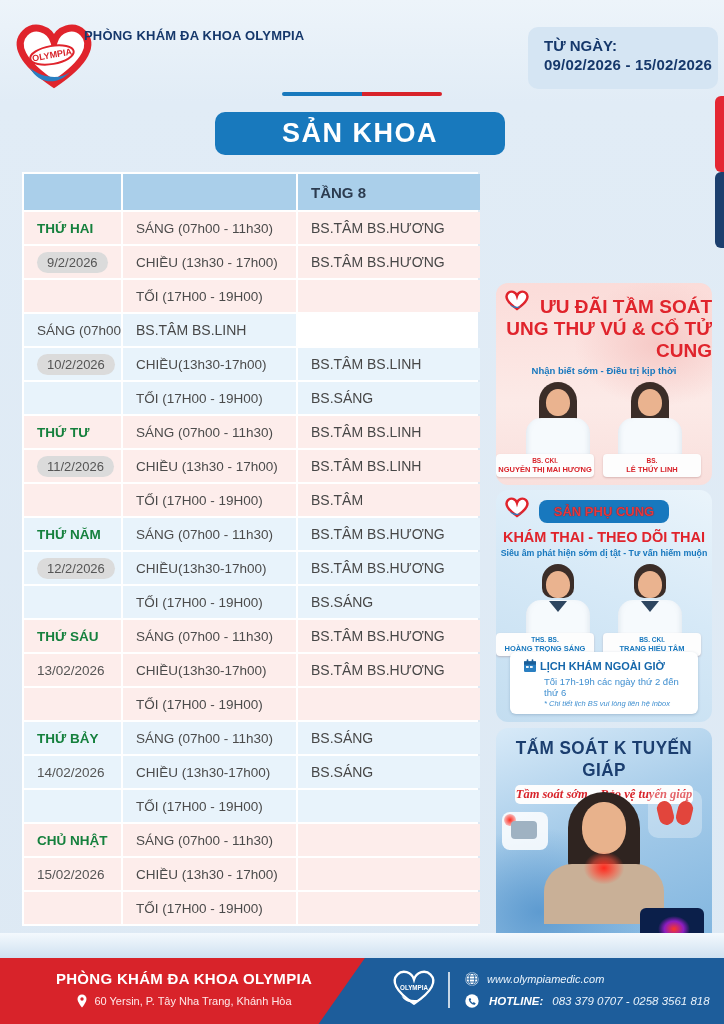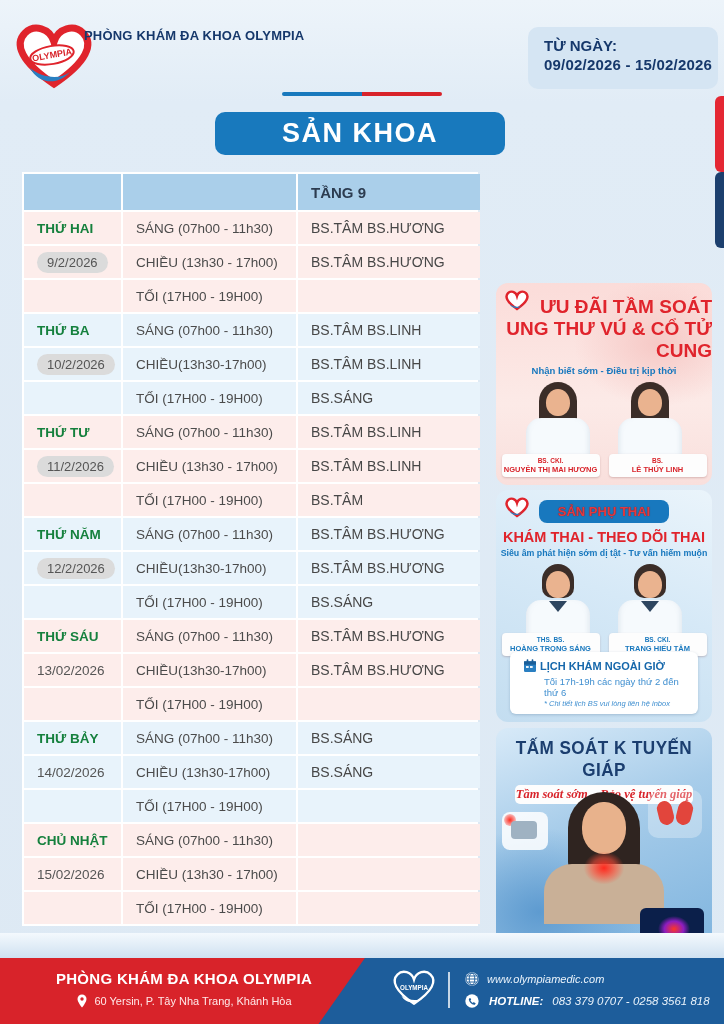--- a/index.html
+++ b/index.html
@@ -50,21 +50,21 @@
   .promo2 .t1{text-align:center;color:#e0242c;font-weight:800;font-size:14.5px;margin-top:6px;}
   .promo2 .sub{text-align:center;color:#1878be;font-weight:700;font-size:8.8px;margin-top:3px;}
   .docs{display:flex;justify-content:center;gap:20px;margin-top:6px;}
   .fig{position:relative;width:72px;height:80px;}
   .fig .hair{position:absolute;top:0;left:50%;transform:translateX(-50%);width:32px;height:34px;background:#3b2d28;border-radius:16px 16px 10px 10px;}
   .fig.female .hair{width:38px;height:54px;border-radius:19px 19px 14px 14px;}
   .fig .face{position:absolute;top:7px;left:50%;transform:translateX(-50%);width:24px;height:27px;background:#eab38f;border-radius:50% 50% 46% 46%;}
   .fig .coat{position:absolute;bottom:0;left:50%;transform:translateX(-50%);width:64px;height:44px;background:#f6fafd;border-radius:15px 15px 3px 3px;box-shadow:inset 0 -4px 6px rgba(150,170,190,.35);}
   .fig .collar{position:absolute;bottom:32px;left:50%;transform:translateX(-50%);width:0;height:0;
     border-left:9px solid transparent;border-right:9px solid transparent;border-top:11px solid #2e4660;}
-  .plates{position:absolute;left:0;right:0;bottom:8px;display:flex;justify-content:center;gap:9px;}
+  .plates{position:absolute;left:0;right:0;bottom:8px;display:flex;justify-content:flex-start;gap:9px;}
   .promo2 .plates{bottom:66px;}
   .plate{width:94px;background:#fdfdfd;border-radius:4px;padding:3px 2px;text-align:center;box-shadow:0 1px 2px rgba(120,60,60,.25);}
   .plate .pt{font-size:6.5px;font-weight:800;}
   .plate .pn{font-size:7.5px;font-weight:800;margin-top:1px;}
   .red-plate .pt,.red-plate .pn{color:#d8232a;}
   .blue-plate .pt,.blue-plate .pn{color:#1878be;}
   .notebox{position:absolute;left:14px;right:14px;bottom:8px;background:#fff;border-radius:6px;padding:6px 10px 6px 12px;box-shadow:0 1px 3px rgba(40,80,120,.25);}
   .notebox .row1{display:flex;align-items:center;gap:2px;}
   .notebox .nt{color:#1567ab;font-weight:800;font-size:11px;}
   .notebox .n1{color:#3f8fd0;font-size:9.5px;margin-top:2px;padding-left:22px;}
@@ -130,21 +130,21 @@
   <div class="divider"></div>
   <div class="edge-tab red"></div>
   <div class="edge-tab navy"></div>
 
   <div class="dept">SẢN KHOA</div>
 
   <div class="table">
     <div class="trow hdr">
       <div class="cell"></div>
       <div class="cell"></div>
-      <div class="cell">TẦNG 9</div>
+      <div class="cell">TẦNG 8</div>
     </div>
 
     <div class="trow pinkg">
       <div class="cell c-day">THỨ HAI</div>
       <div class="cell">SÁNG (07h00 - 11h30)</div>
       <div class="cell c-doc">BS.TÂM BS.HƯƠNG</div>
     </div>
     <div class="trow pinkg">
       <div class="cell">
           <span class="pill">9/2/2026</span>
@@ -152,21 +152,20 @@
       <div class="cell">CHIỀU (13h30 - 17h00)</div>
       <div class="cell c-doc">BS.TÂM BS.HƯƠNG</div>
     </div>
     <div class="trow pinkg">
       <div class="cell"></div>
       <div class="cell">TỐI (17H00 - 19H00)</div>
       <div class="cell c-doc"></div>
     </div>
 
     <div class="trow blueg">
-      <div class="cell c-day">THỨ BA</div>
       <div class="cell">SÁNG (07h00 - 11h30)</div>
       <div class="cell c-doc">BS.TÂM BS.LINH</div>
     </div>
     <div class="trow blueg">
       <div class="cell">
           <span class="pill">10/2/2026</span>
         </div>
       <div class="cell">CHIỀU(13h30-17h00)</div>
       <div class="cell c-doc">BS.TÂM BS.LINH</div>
     </div>
@@ -295,21 +294,21 @@
     </div>
   </div>
 
   <div class="promo promo2">
     <div class="minilogo">
       <svg viewBox="0 0 84 80" width="26" height="25">
         <path d="M42 22 C38 8 22 4 13 13 C2 24 9 42 42 64 C75 42 82 24 71 13 C62 4 46 8 42 22 Z" fill="#fff" stroke="#e0242c" stroke-width="8"></path>
         <path d="M18 48 C30 58 48 60 58 52 C46 66 26 64 18 48 Z" fill="#2a7fc1"></path>
       </svg>
     </div>
-    <div class="badge">SẢN PHỤ THAI</div>
+    <div class="badge">SẢN PHỤ CUNG</div>
     <div class="t1">KHÁM THAI - THEO DÕI THAI</div>
     <div class="sub">Siêu âm phát hiện sớm dị tật - Tư vấn hiếm muộn</div>
     <div class="docs">
       <div class="fig">
           <div class="hair"></div>
           <div class="face"></div>
           <div class="coat"></div>
           <div class="collar"></div>
         </div>
       <div class="fig">

